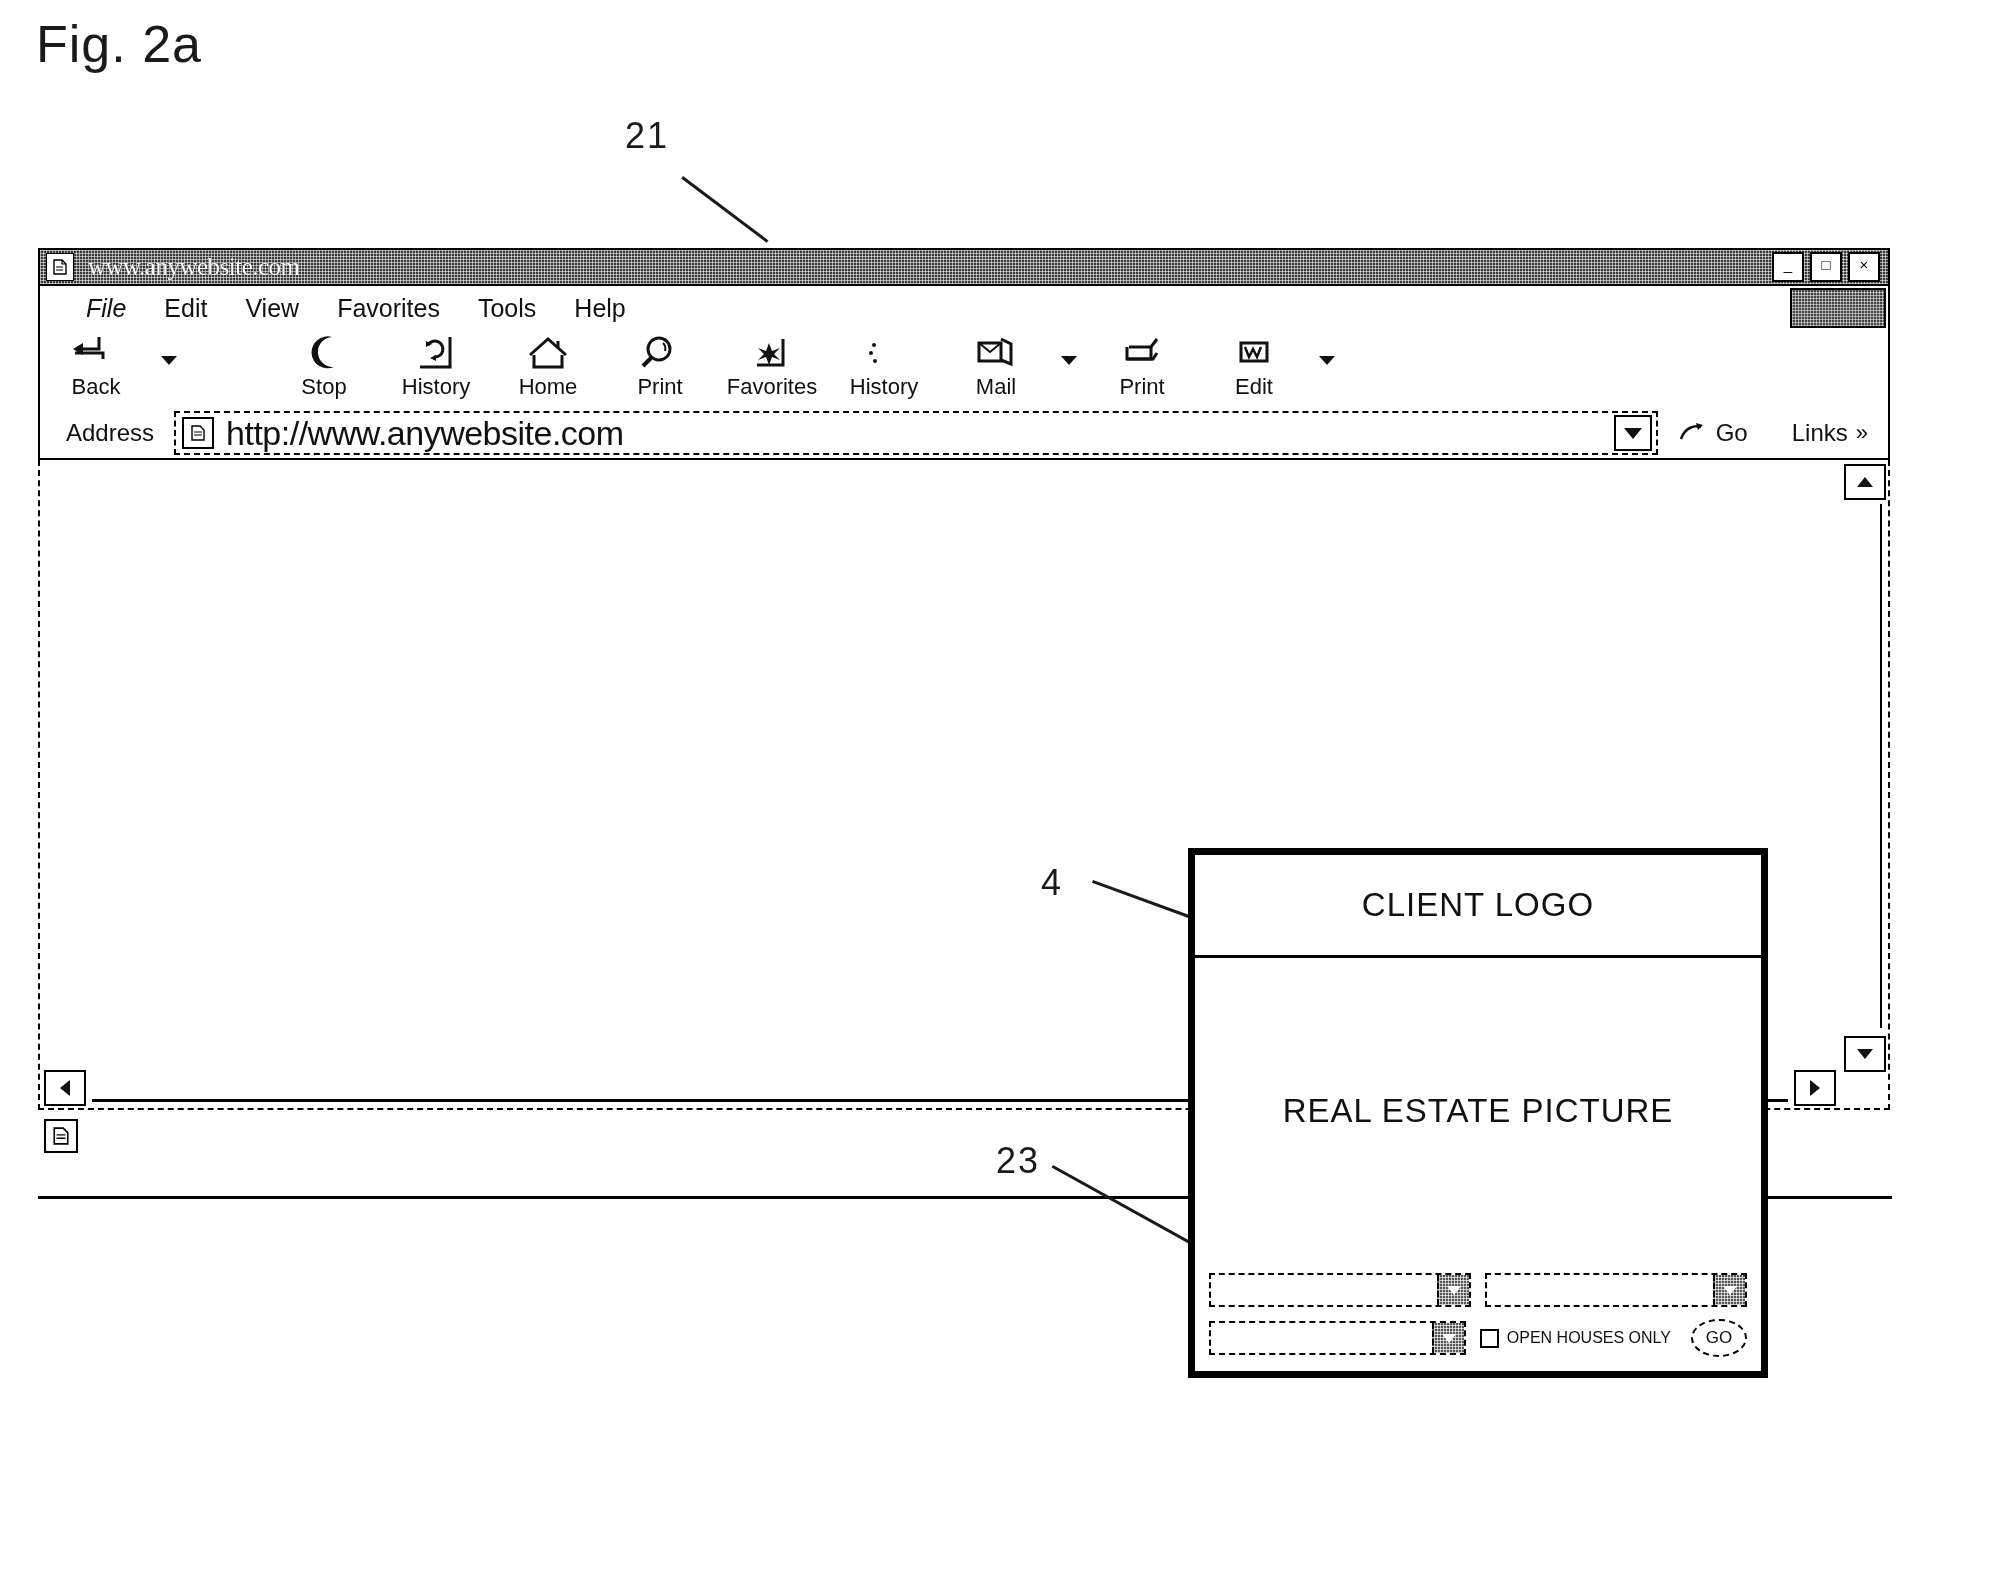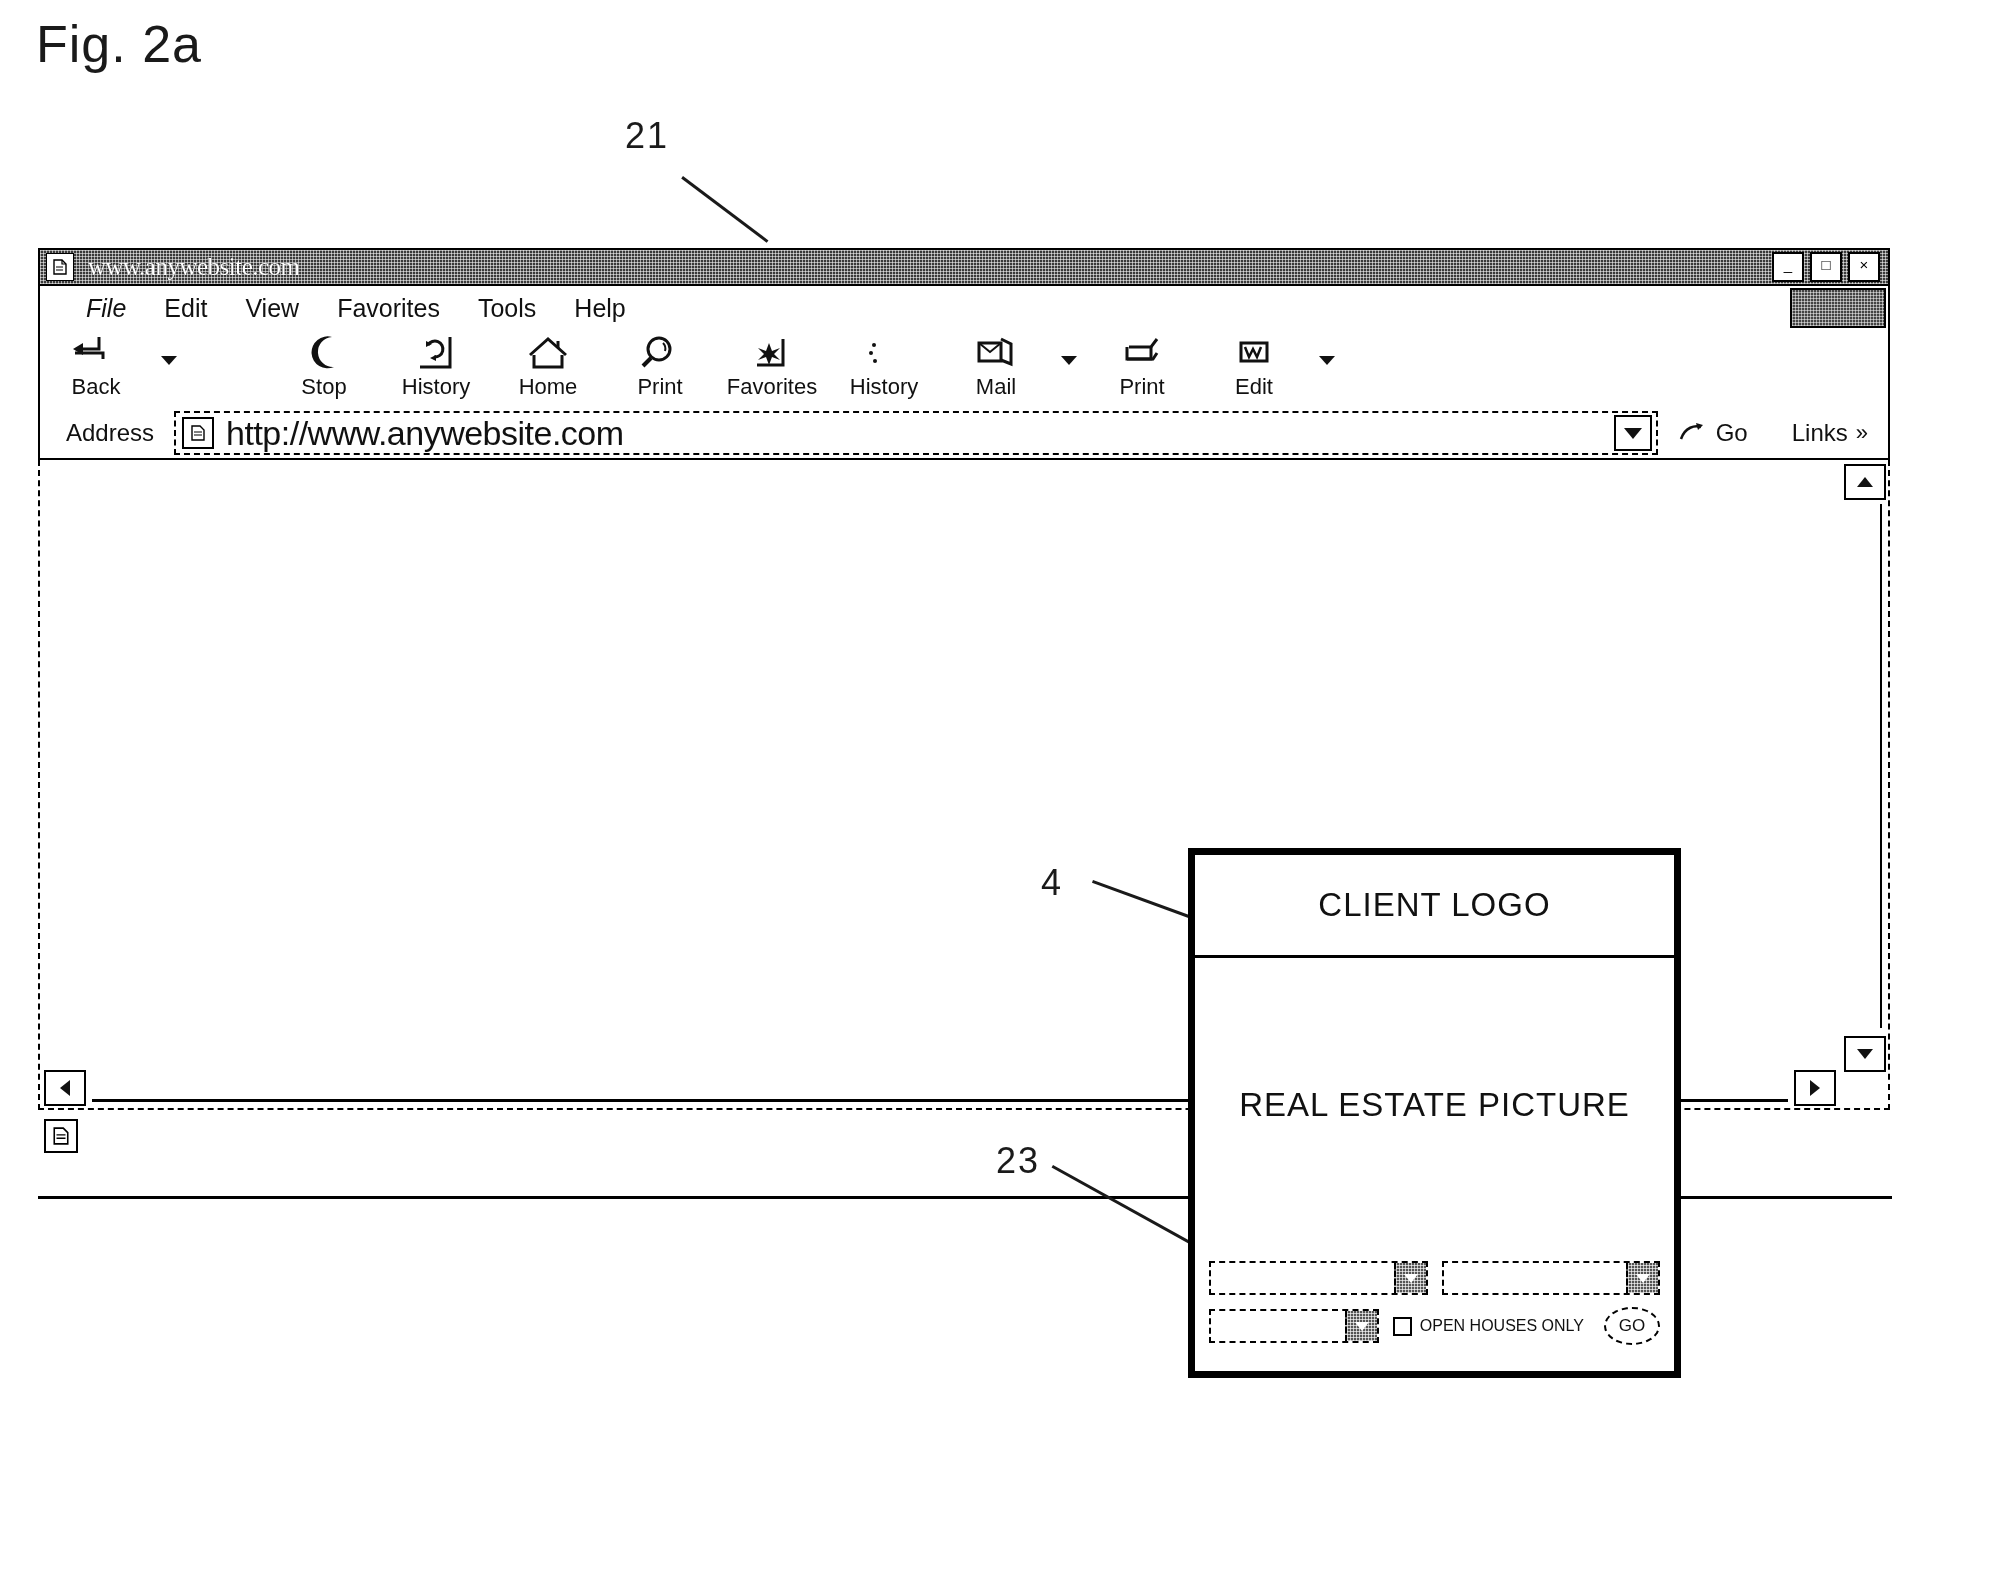--- a/index.html
+++ b/index.html
@@ -342,21 +342,21 @@
     width: 1854px;
     height: 3px;
     background: #000;
   }
 
   
   #widget {
     position: absolute;
     left: 1188px;
     top: 848px;
-    width: 493px;
+    width: 580px;
     height: 530px;
     border: 7px solid #000;
     box-sizing: border-box;
     background: #fff;
     display: flex;
     flex-direction: column;
   }
   #w-logo {
     height: 100px;
     border-bottom: 3px solid #000;
@@ -378,21 +378,21 @@
     justify-content: center;
   }
   #w-picture span {
     font-size: 33px;
     letter-spacing: 1px;
     font-family: "Liberation Sans", sans-serif;
     color: #111;
   }
   #w-form {
     flex: none;
-    padding: 10px 14px 26px 14px;
+    padding: 10px 14px 14px 14px;
     box-sizing: border-box;
   }
   .w-row {
     display: flex;
     align-items: center;
     gap: 14px;
     margin-bottom: 12px;
   }
   .w-row:last-child { margin-bottom: 0; }
   .w-select {

